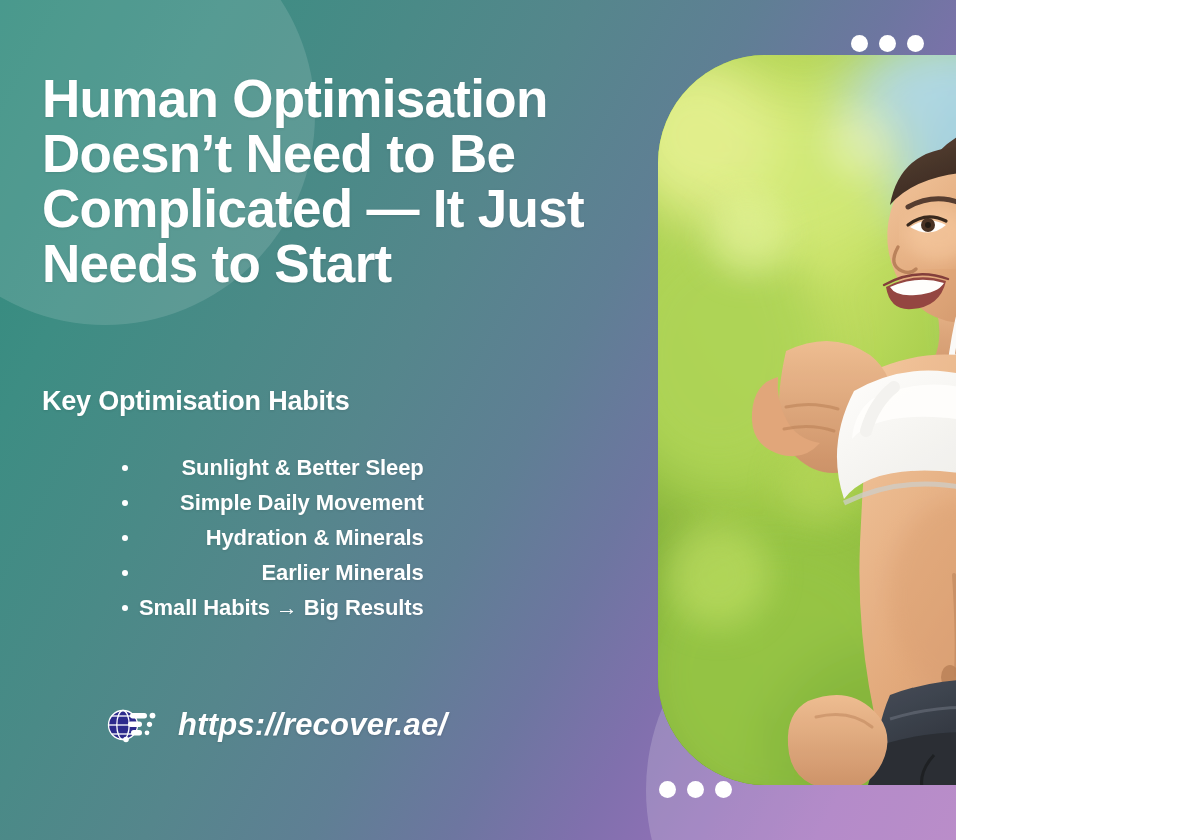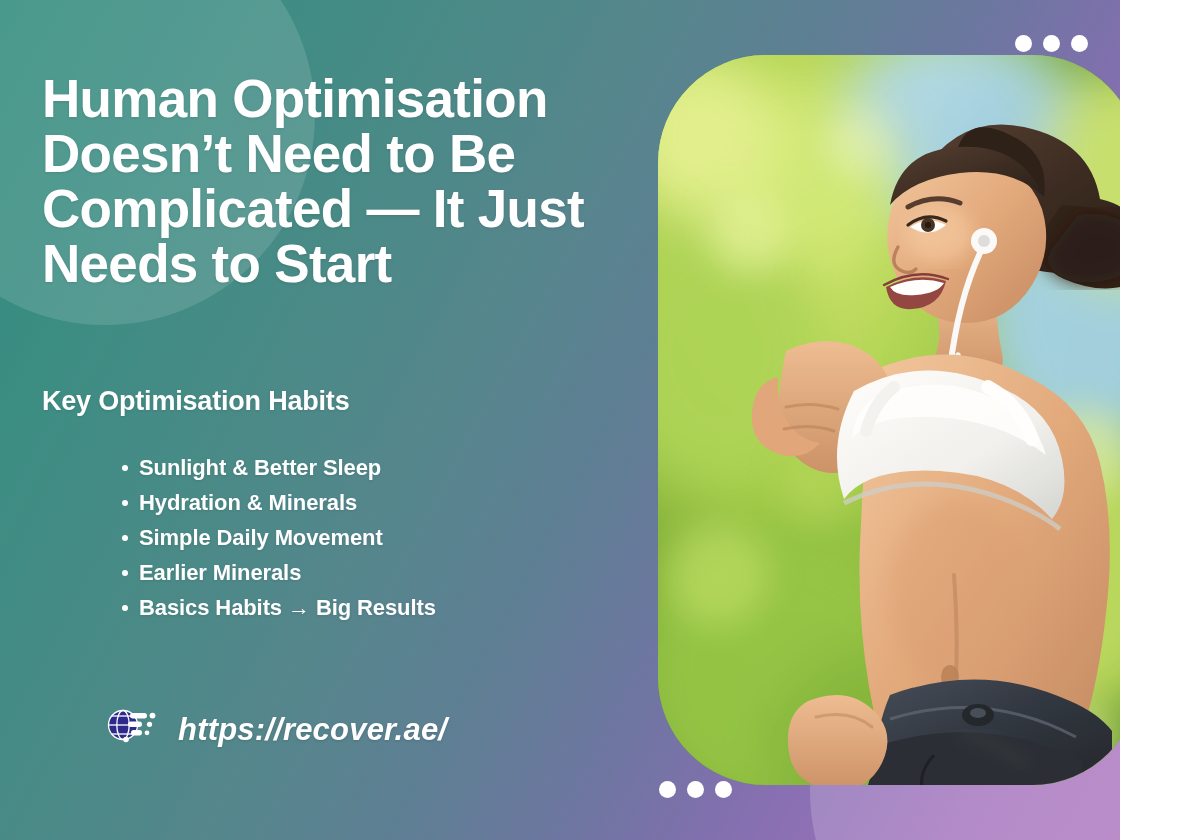--- a/index.html
+++ b/index.html
@@ -2,21 +2,21 @@
 <html><head>
 <meta charset="utf-8">
 <style>
   html, body {
     margin: 0;
     padding: 0;
     background: #ffffff;
   }
   .poster {
     position: relative;
-    width: 1120px;
+    width: 956px;
     height: 840px;
     overflow: hidden;
     font-family: "Liberation Sans", sans-serif;
     background:
       linear-gradient(118deg,
         #2f8a7c 0%,
         #3d8d83 16%,
         #4a8a87 30%,
         #55868c 42%,
         #5f7f94 54%,
@@ -87,39 +87,40 @@
   }
   .bullets li {
     position: relative;
     color: #ffffff;
     font-size: 22px;
     font-weight: 700;
     line-height: 35px;
     letter-spacing: -0.1px;
     padding-left: 17px;
     text-shadow: 0 1px 3px rgba(0,0,0,0.10);
+    text-align: right;
   }
   .bullets li::before {
     content: "";
     position: absolute;
     left: 0;
     top: 15px;
     width: 6px;
     height: 6px;
     border-radius: 50%;
     background: #ffffff;
   }
 
   
   .footer {
     position: absolute;
     left: 104px;
     top: 702px;
     display: flex;
-    align-items: flex-end;
+    align-items: center;
     gap: 18px;
   }
   .logo-mark {
     width: 56px;
     height: 46px;
     flex: none;
     display: block;
   }
   .url {
     color: #ffffff;
@@ -169,24 +170,24 @@
   <div class="blob blob-bottom-right"></div>
 
   <div class="text-col">
     <h1 class="headline">Human Optimisation Doesn’t Need to Be Complicated — It Just Needs to Start</h1>
   </div>
 
   <h2 class="subhead">Key Optimisation Habits</h2>
 
   <ul class="bullets">
     <li>Sunlight &amp; Better Sleep</li>
+    <li>Simple Daily Movement</li>
     <li>Hydration &amp; Minerals</li>
-    <li>Simple Daily Movement</li>
     <li>Earlier Minerals</li>
-    <li>Basics Habits → Big Results</li>
+    <li>Small Habits → Big Results</li>
   </ul>
 
   <div class="footer">
     <svg class="logo-mark" viewBox="0 0 56 46">
       <g fill="none" stroke="#2d2a8c" stroke-width="2.1">
         <circle cx="19" cy="23" r="14.5" fill="#2d2a8c" stroke="none"></circle>
         <circle cx="19" cy="23" r="14.5" stroke="#ffffff" stroke-width="1.3"></circle>
         <ellipse cx="19" cy="23" rx="6.2" ry="14.5" stroke="#ffffff" stroke-width="1.3"></ellipse>
         <line x1="4.5" y1="23" x2="33.5" y2="23" stroke="#ffffff" stroke-width="1.3"></line>
         <line x1="7.5" y1="14" x2="30.5" y2="14" stroke="#ffffff" stroke-width="1.3"></line>

